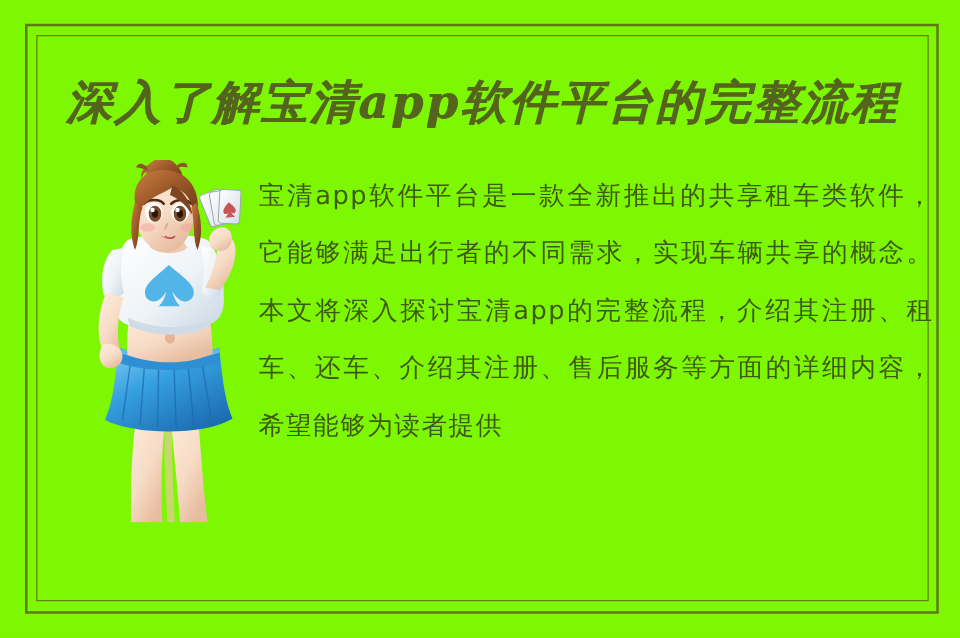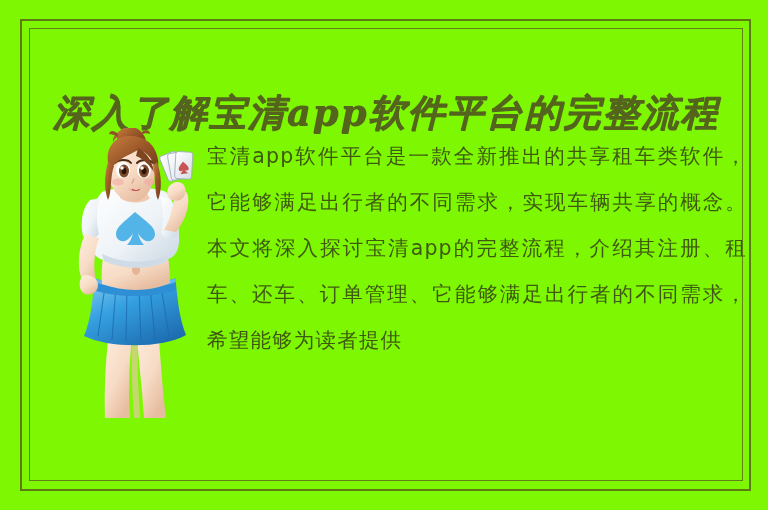--- a/index.html
+++ b/index.html
@@ -54,21 +54,20 @@
     text-align: center;
     font-family: "DejaVu Serif", serif;
     font-size: 37px;
     line-height: 50px;
     font-weight: 700;
     font-style: italic;
     letter-spacing: 2px;
     color: #54641d;
     white-space: nowrap;
     text-shadow: 0.5px 0.5px 0 #54641d;
-    margin-top: 31px;
   }
 
   
   .figure {
     position: absolute;
     left: 58px;
     top: 128px;
     width: 155px;
     height: 290px;
     overflow: hidden;
@@ -197,16 +196,16 @@
       <path d="M50 34 C48 20 56 9 70 8 C86 7 98 16 100 32 C101 40 99 44 97 44 C96 32 90 24 80 22 C70 28 60 30 52 42 C50 40 50 37 50 34 Z" fill="url(#hairG)"></path>
       <path d="M80 20 C88 24 94 32 96 44 C92 38 86 31 78 28 Z" fill="#7d4520"></path>
       <path d="M50 34 C46 48 46 62 50 72 C54 64 52 48 56 38 Z" fill="url(#hairG)"></path>
       <path d="M99 34 C104 48 104 62 100 72 C96 64 98 48 95 38 Z" fill="url(#hairG)"></path>
       <path d="M60 6 C56 2 52 2 51 6 C54 6 57 7 60 9 Z" fill="#8f5226"></path>
       <path d="M84 4 C88 1 92 2 92 6 C89 5 86 5 83 7 Z" fill="#8f5226"></path>
     </svg>
   </div>
 
   <div class="body-copy">
-    <p>宝清app软件平台是一款全新推出的共享租车类软件，它能够满足出行者的不同需求，实现车辆共享的概念。本文将深入探讨宝清app的完整流程，介绍其注册、租车、还车、订单管理、它能够满足出行者的不同需求，希望能够为读者提供</p>
+    <p>宝清app软件平台是一款全新推出的共享租车类软件，它能够满足出行者的不同需求，实现车辆共享的概念。本文将深入探讨宝清app的完整流程，介绍其注册、租车、还车、介绍其注册、售后服务等方面的详细内容，希望能够为读者提供</p>
   </div>
 
 </div>
 
 </body></html>

